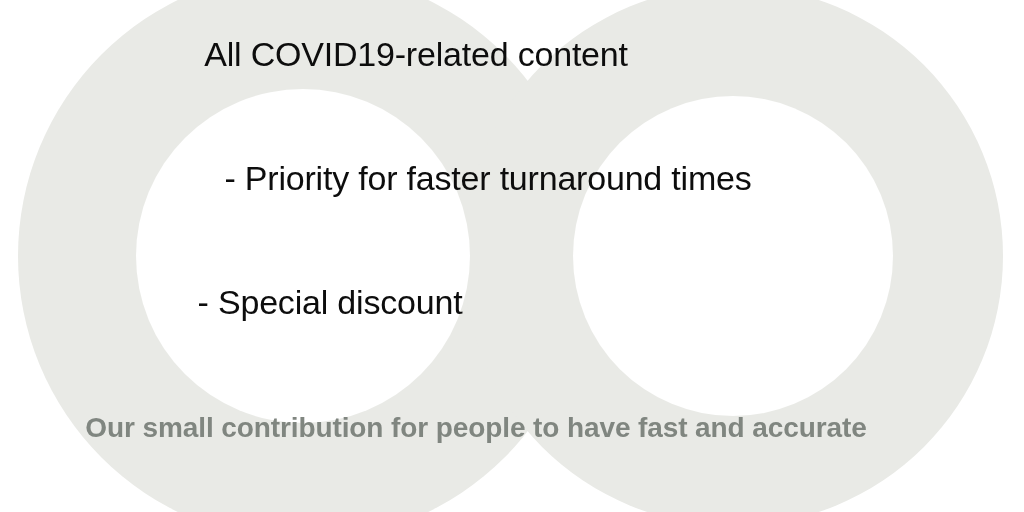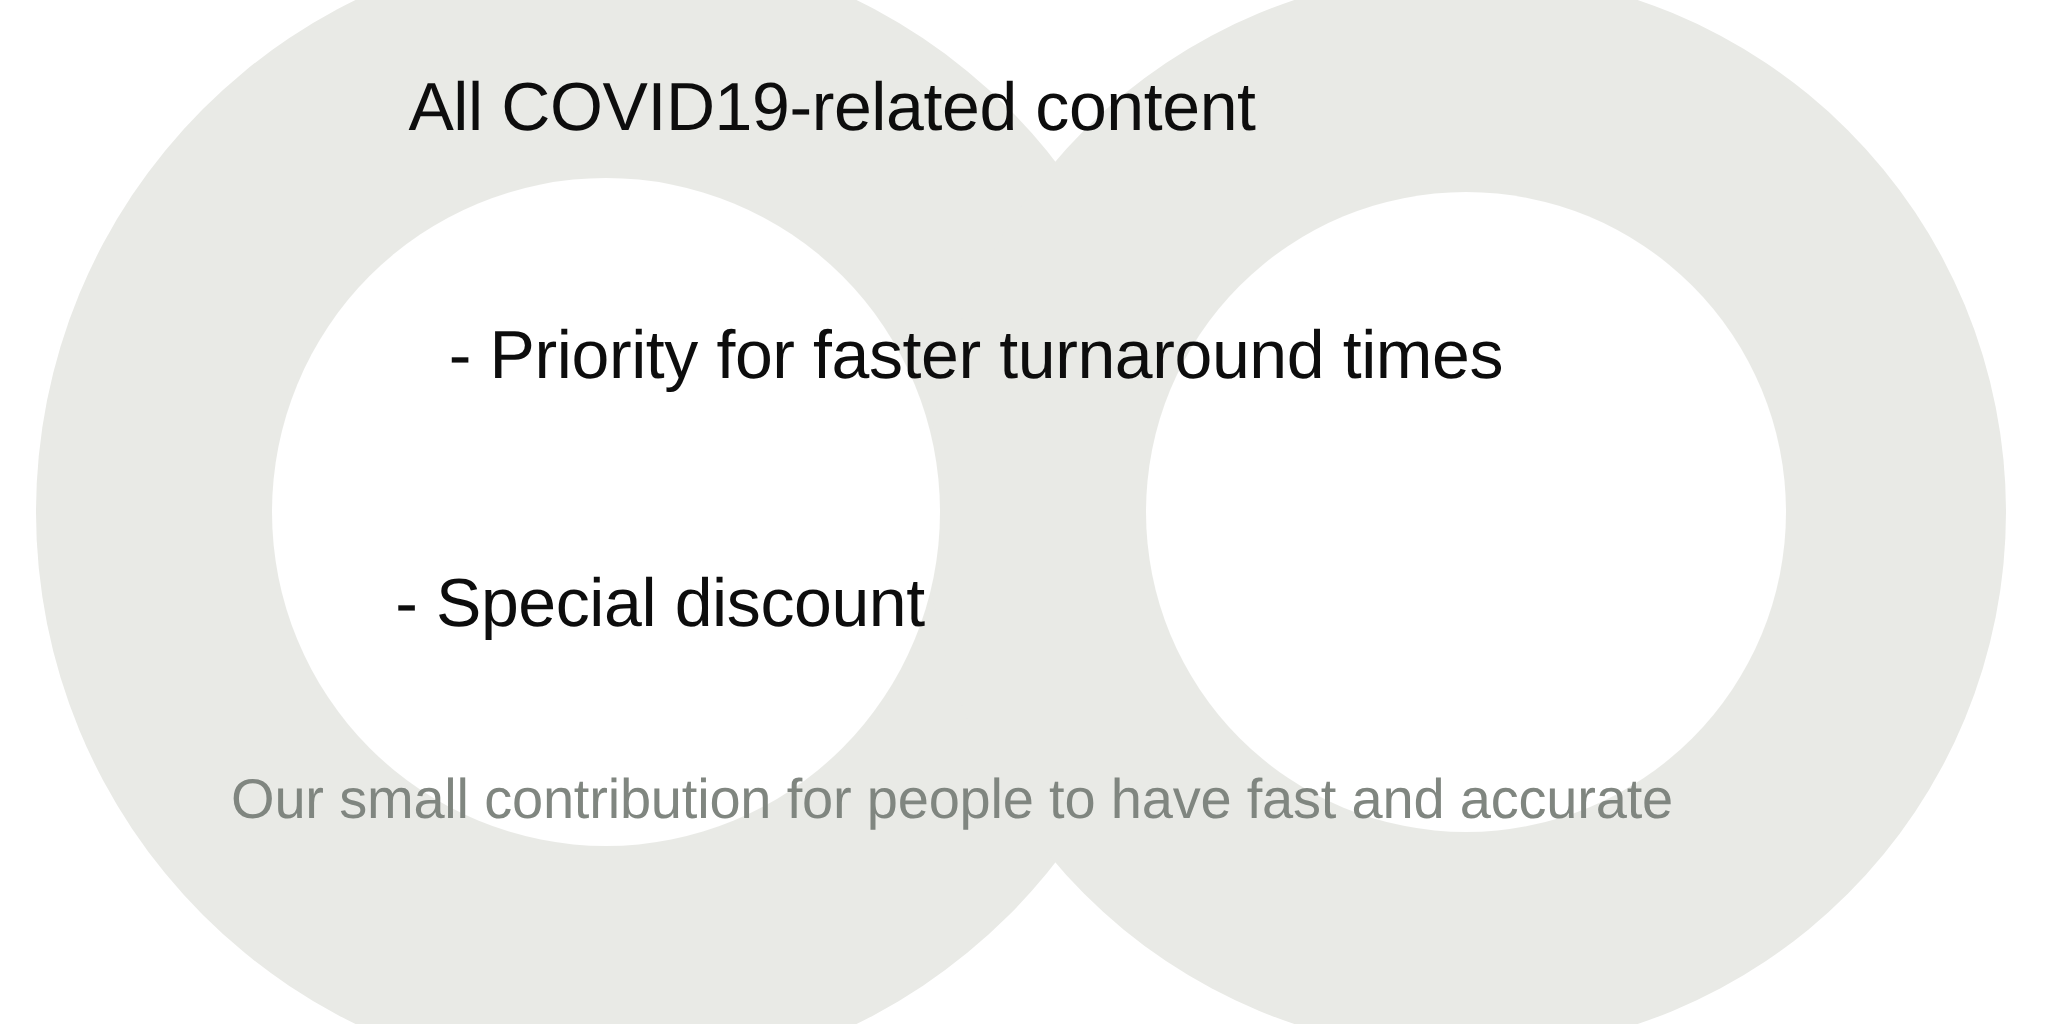--- a/index.html
+++ b/index.html
@@ -58,27 +58,27 @@
   }
   #promo-bullet-2 {
     top: 280px;
     font-size: 34px;
     line-height: 44px;
     transform: translateX(-182px);
   }
   #footnote {
     position: absolute;
     left: 0;
-    top: 376px;
+    top: 404px;
     width: 952px;
     text-align: center;
     color: #808680;
     font-size: 28px;
     line-height: 48px;
-    font-weight: 400;
+    font-weight: 700;
     letter-spacing: -0.1px;
   }
   #footnote .fn-line {
     display: block;
     white-space: nowrap;
   }
 </style>
 </head>
 <body>
 

